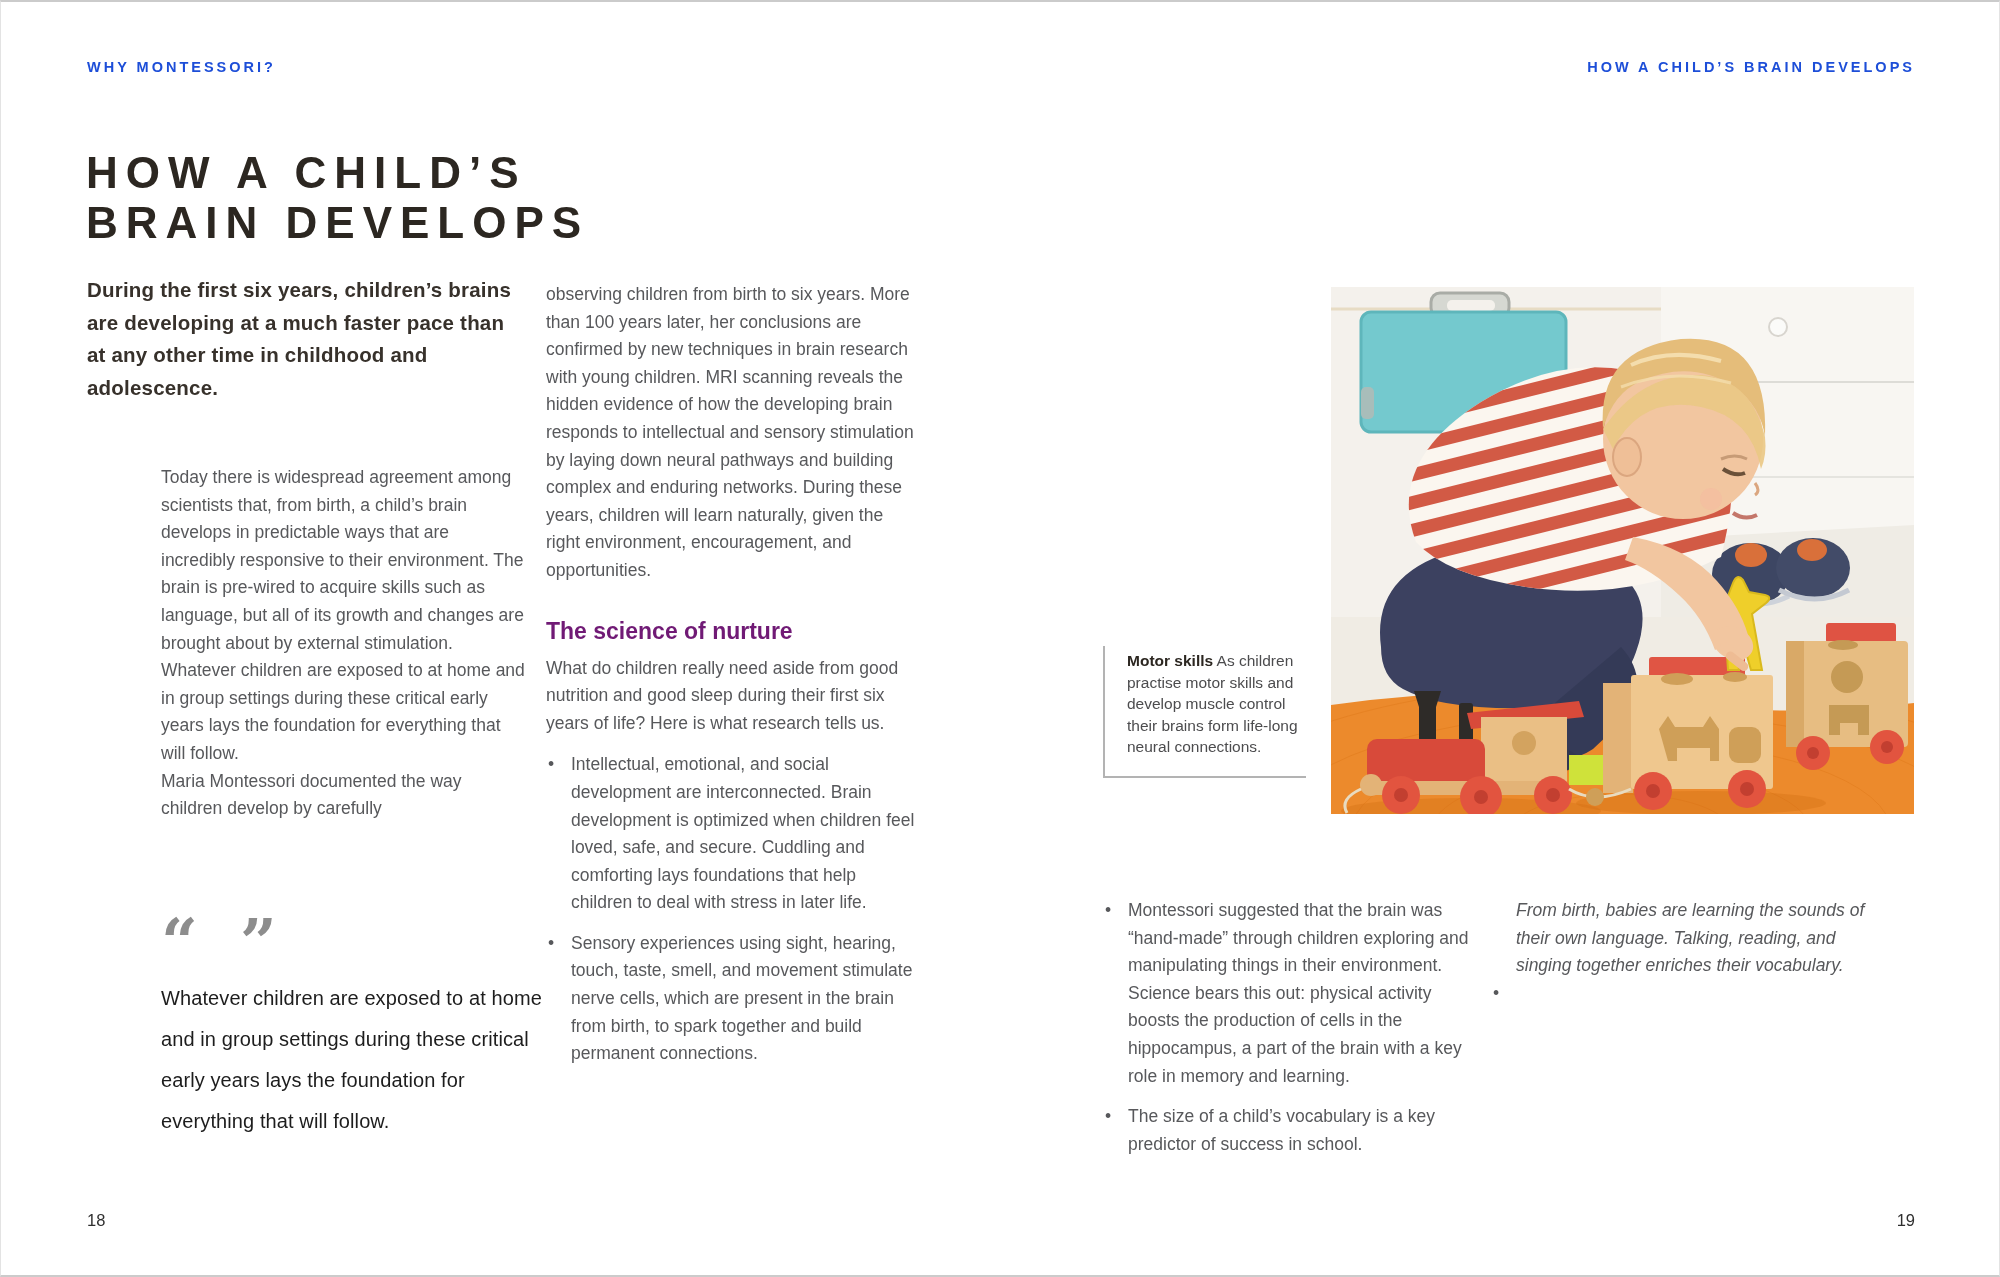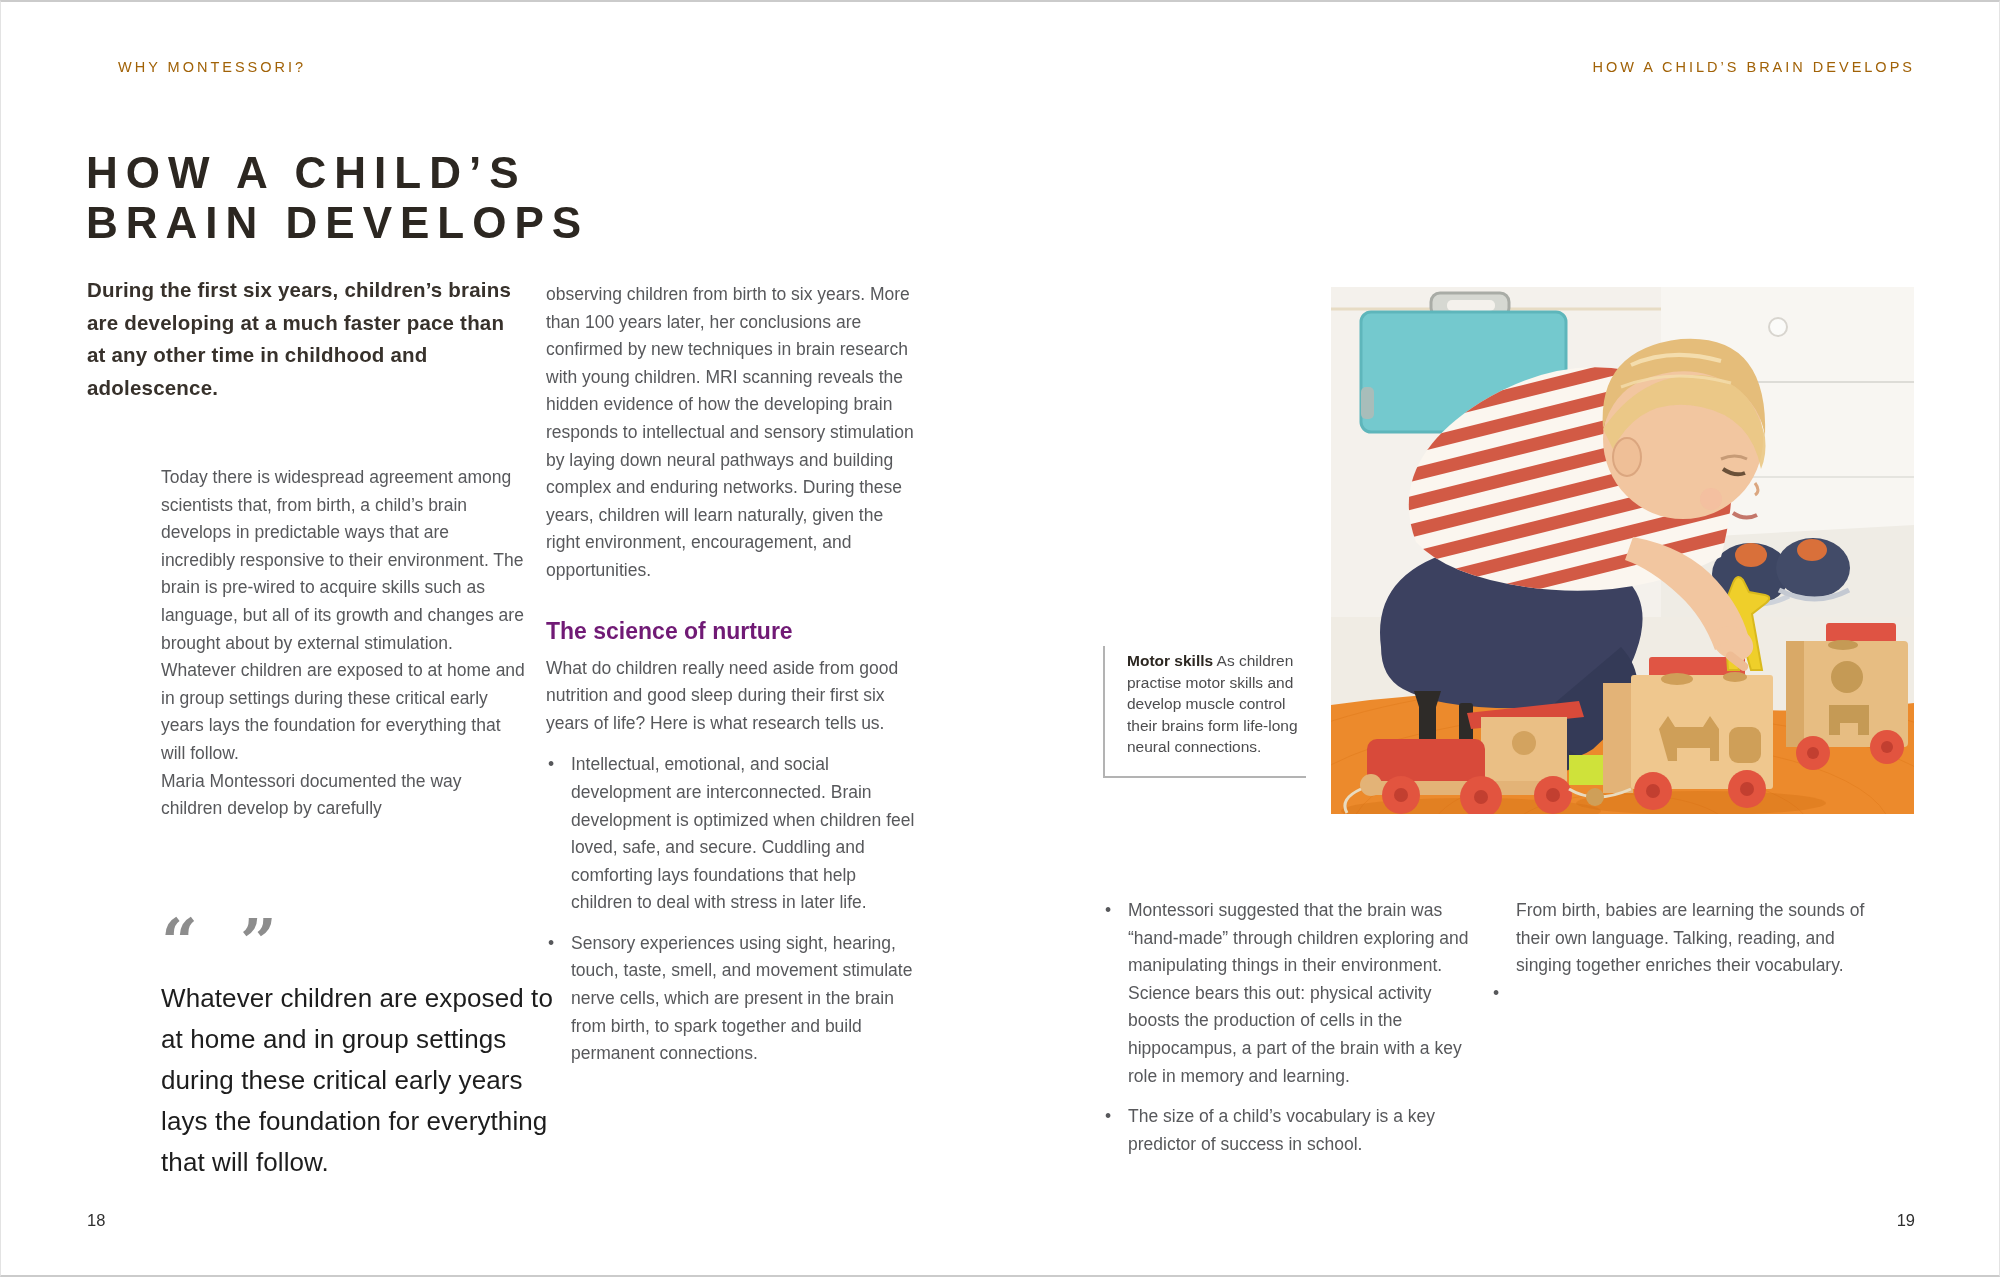--- a/index.html
+++ b/index.html
@@ -6,21 +6,21 @@
   .spread{
     position:relative;width:2000px;height:1277px;background:#ffffff;overflow:hidden;
     border-top:2px solid #cbcbcb;border-bottom:2px solid #cbcbcb;
     border-left:1px solid #e3e3e3;border-right:1px solid #e3e3e3;
     box-sizing:border-box;
     font-family:"Liberation Sans","DejaVu Sans",sans-serif;
     color:#57585b;
   }
   .abs{position:absolute;}
   .running-head{
-    font-size:14.5px;letter-spacing:3px;color:#a16207;font-weight:400;margin-left:31px;
+    font-size:14.5px;letter-spacing:3px;color:#1d4ed8;font-weight:700;
   }
   .rh-left{left:86px;top:57px;}
   .rh-right{right:84px;top:57px;text-align:right;}
   .page-title{
     left:85px;top:146px;
     font-size:44px;line-height:50px;font-weight:700;letter-spacing:8px;
     color:#2c2721;
   }
   .intro{
     left:86px;top:272px;width:432px;
@@ -32,30 +32,30 @@
   .col2{left:545px;top:279px;width:370px;}
   .col2 p{margin:0;}
   .section-heading{
     font-size:23px;font-weight:700;color:#701a75;line-height:30px;
     margin:31px 0 9px 0;
   }
   .bullets{margin:14px 0 0 0;padding:0;list-style:none;}
   .bullets li{position:relative;padding-left:25px;margin:0 0 13px 0;}
   .bullets li:last-child{margin-bottom:0;}
   .bullets .marker{position:absolute;left:2px;top:0;}
-  .no-marker{padding-left:25px;margin:0 0 13px 0;}
+  .no-marker{padding-left:25px;margin:0 0 13px 0;font-style:italic;}
   .quote-block{left:160px;top:912px;width:402px;}
   .quote-marks{
     font-family:"DejaVu Serif","Liberation Serif",serif;font-weight:700;
     font-size:64px;line-height:56px;color:#8d8d8d;height:58px;
   }
   .quote-marks .qm{display:inline-block;}
   .quote-marks .qm-close{margin-left:20px;}
   .quote-text{
-    margin-top:6px;font-size:26px;line-height:41px;color:#1d1d1d;letter-spacing:0.1px;
+    margin-top:6px;font-size:20px;line-height:41px;color:#1d1d1d;letter-spacing:0.1px;
   }
   .page-number{font-size:16.5px;color:#2f2f2f;margin-top:9px;}
   .pn-left{left:86px;top:1200px;}
   .pn-right{right:84px;top:1200px;text-align:right;}
   .photo{
     left:1330px;top:285px;width:583px;height:527px;overflow:hidden;background:#f4f1ec;
   }
   .photo svg{display:block;}
   .caption{
     left:1102px;top:644px;width:203px;box-sizing:border-box;

